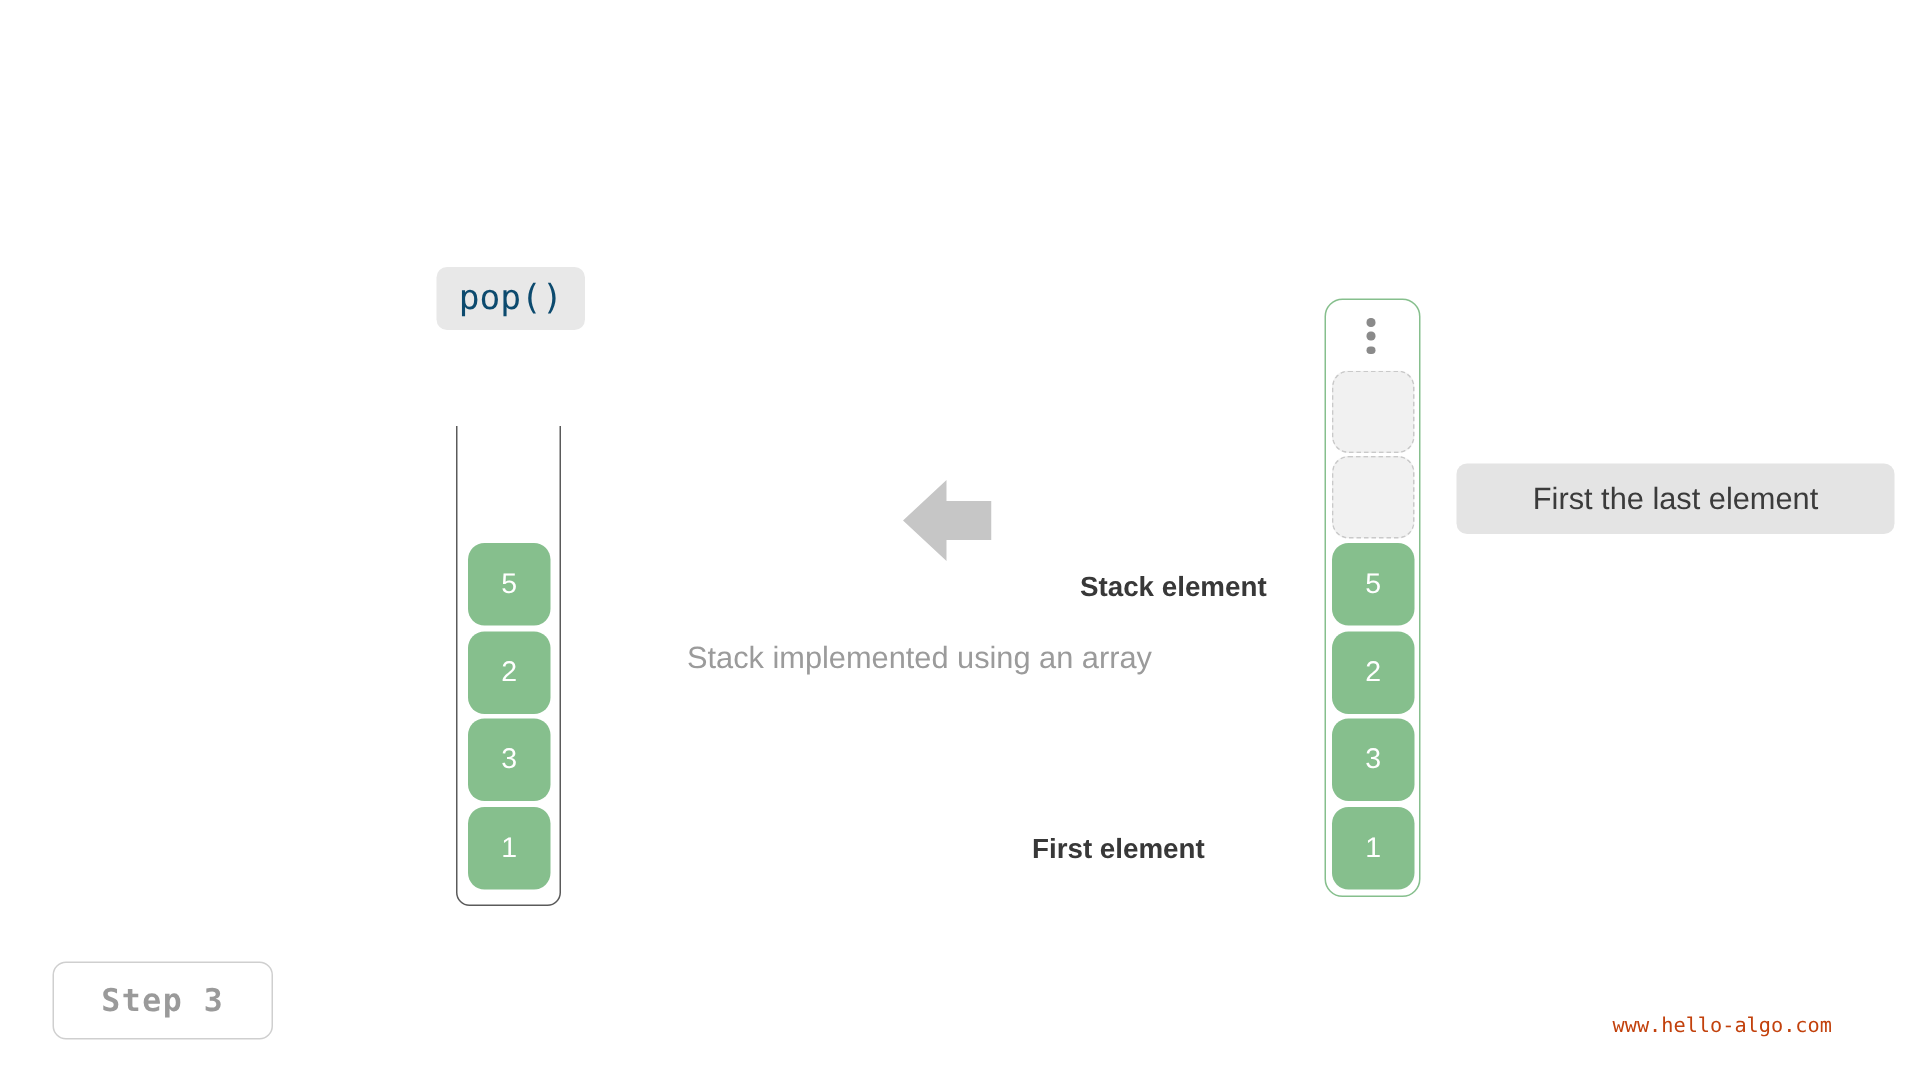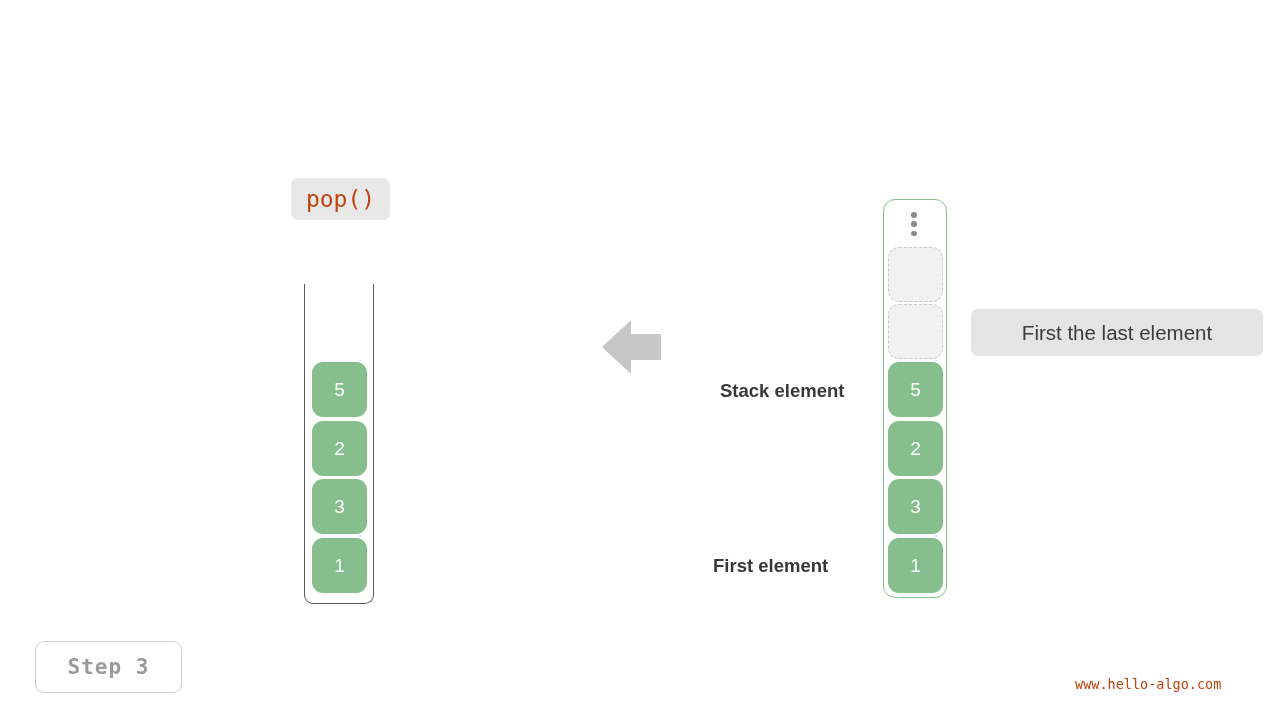--- a/index.html
+++ b/index.html
@@ -26,21 +26,21 @@
     top: 178px;
     width: 99px;
     height: 42px;
     background: #e8e8e8;
     border-radius: 7px;
     display: flex;
     align-items: center;
     justify-content: center;
     font-family: "DejaVu Sans Mono", "Liberation Mono", monospace;
     font-size: 23px;
-    color: #c2410c;
+    color: #0c4a6e;
     letter-spacing: 0px;
     text-align: center;
   }
 
   
   .u-container {
     position: absolute;
     left: 304px;
     top: 284px;
     width: 70px;
@@ -118,21 +118,21 @@
 
   
   .annot-bold {
     position: absolute;
     font-size: 18.5px;
     font-weight: bold;
     color: #383838;
     white-space: nowrap;
   }
   .annot-last { left: 720px; top: 380px; }
-  .annot-first { left: 713px; top: 555px; }
+  .annot-first { left: 688px; top: 555px; }
 
   .caption {
     position: absolute;
     left: 458px;
     top: 427px;
     font-size: 20.5px;
     color: #9b9b9b;
     white-space: nowrap;
   }
 
@@ -196,20 +196,21 @@
   <div class="cell filled" style="left:312px; top:421px;">2</div>
   <div class="cell filled" style="left:312px; top:479px;">3</div>
   <div class="cell filled" style="left:312px; top:538px;">1</div>
 
   <div class="arrow">
     <svg width="59" height="54" viewBox="0 0 59 54" xmlns="http://www.w3.org/2000/svg">
       <polygon points="0,27 29,0 29,14 59,14 59,40 29,40 29,54" fill="#c6c6c6"></polygon>
     </svg>
   </div>
 
+  <div class="caption">Stack implemented using an array</div>
 
   <div class="annot-bold annot-last">Stack element</div>
   <div class="annot-bold annot-first">First element</div>
 
   <div class="array-container"></div>
 
   <div class="ellipsis">
     <i></i>
     <i></i>
     <i></i>

